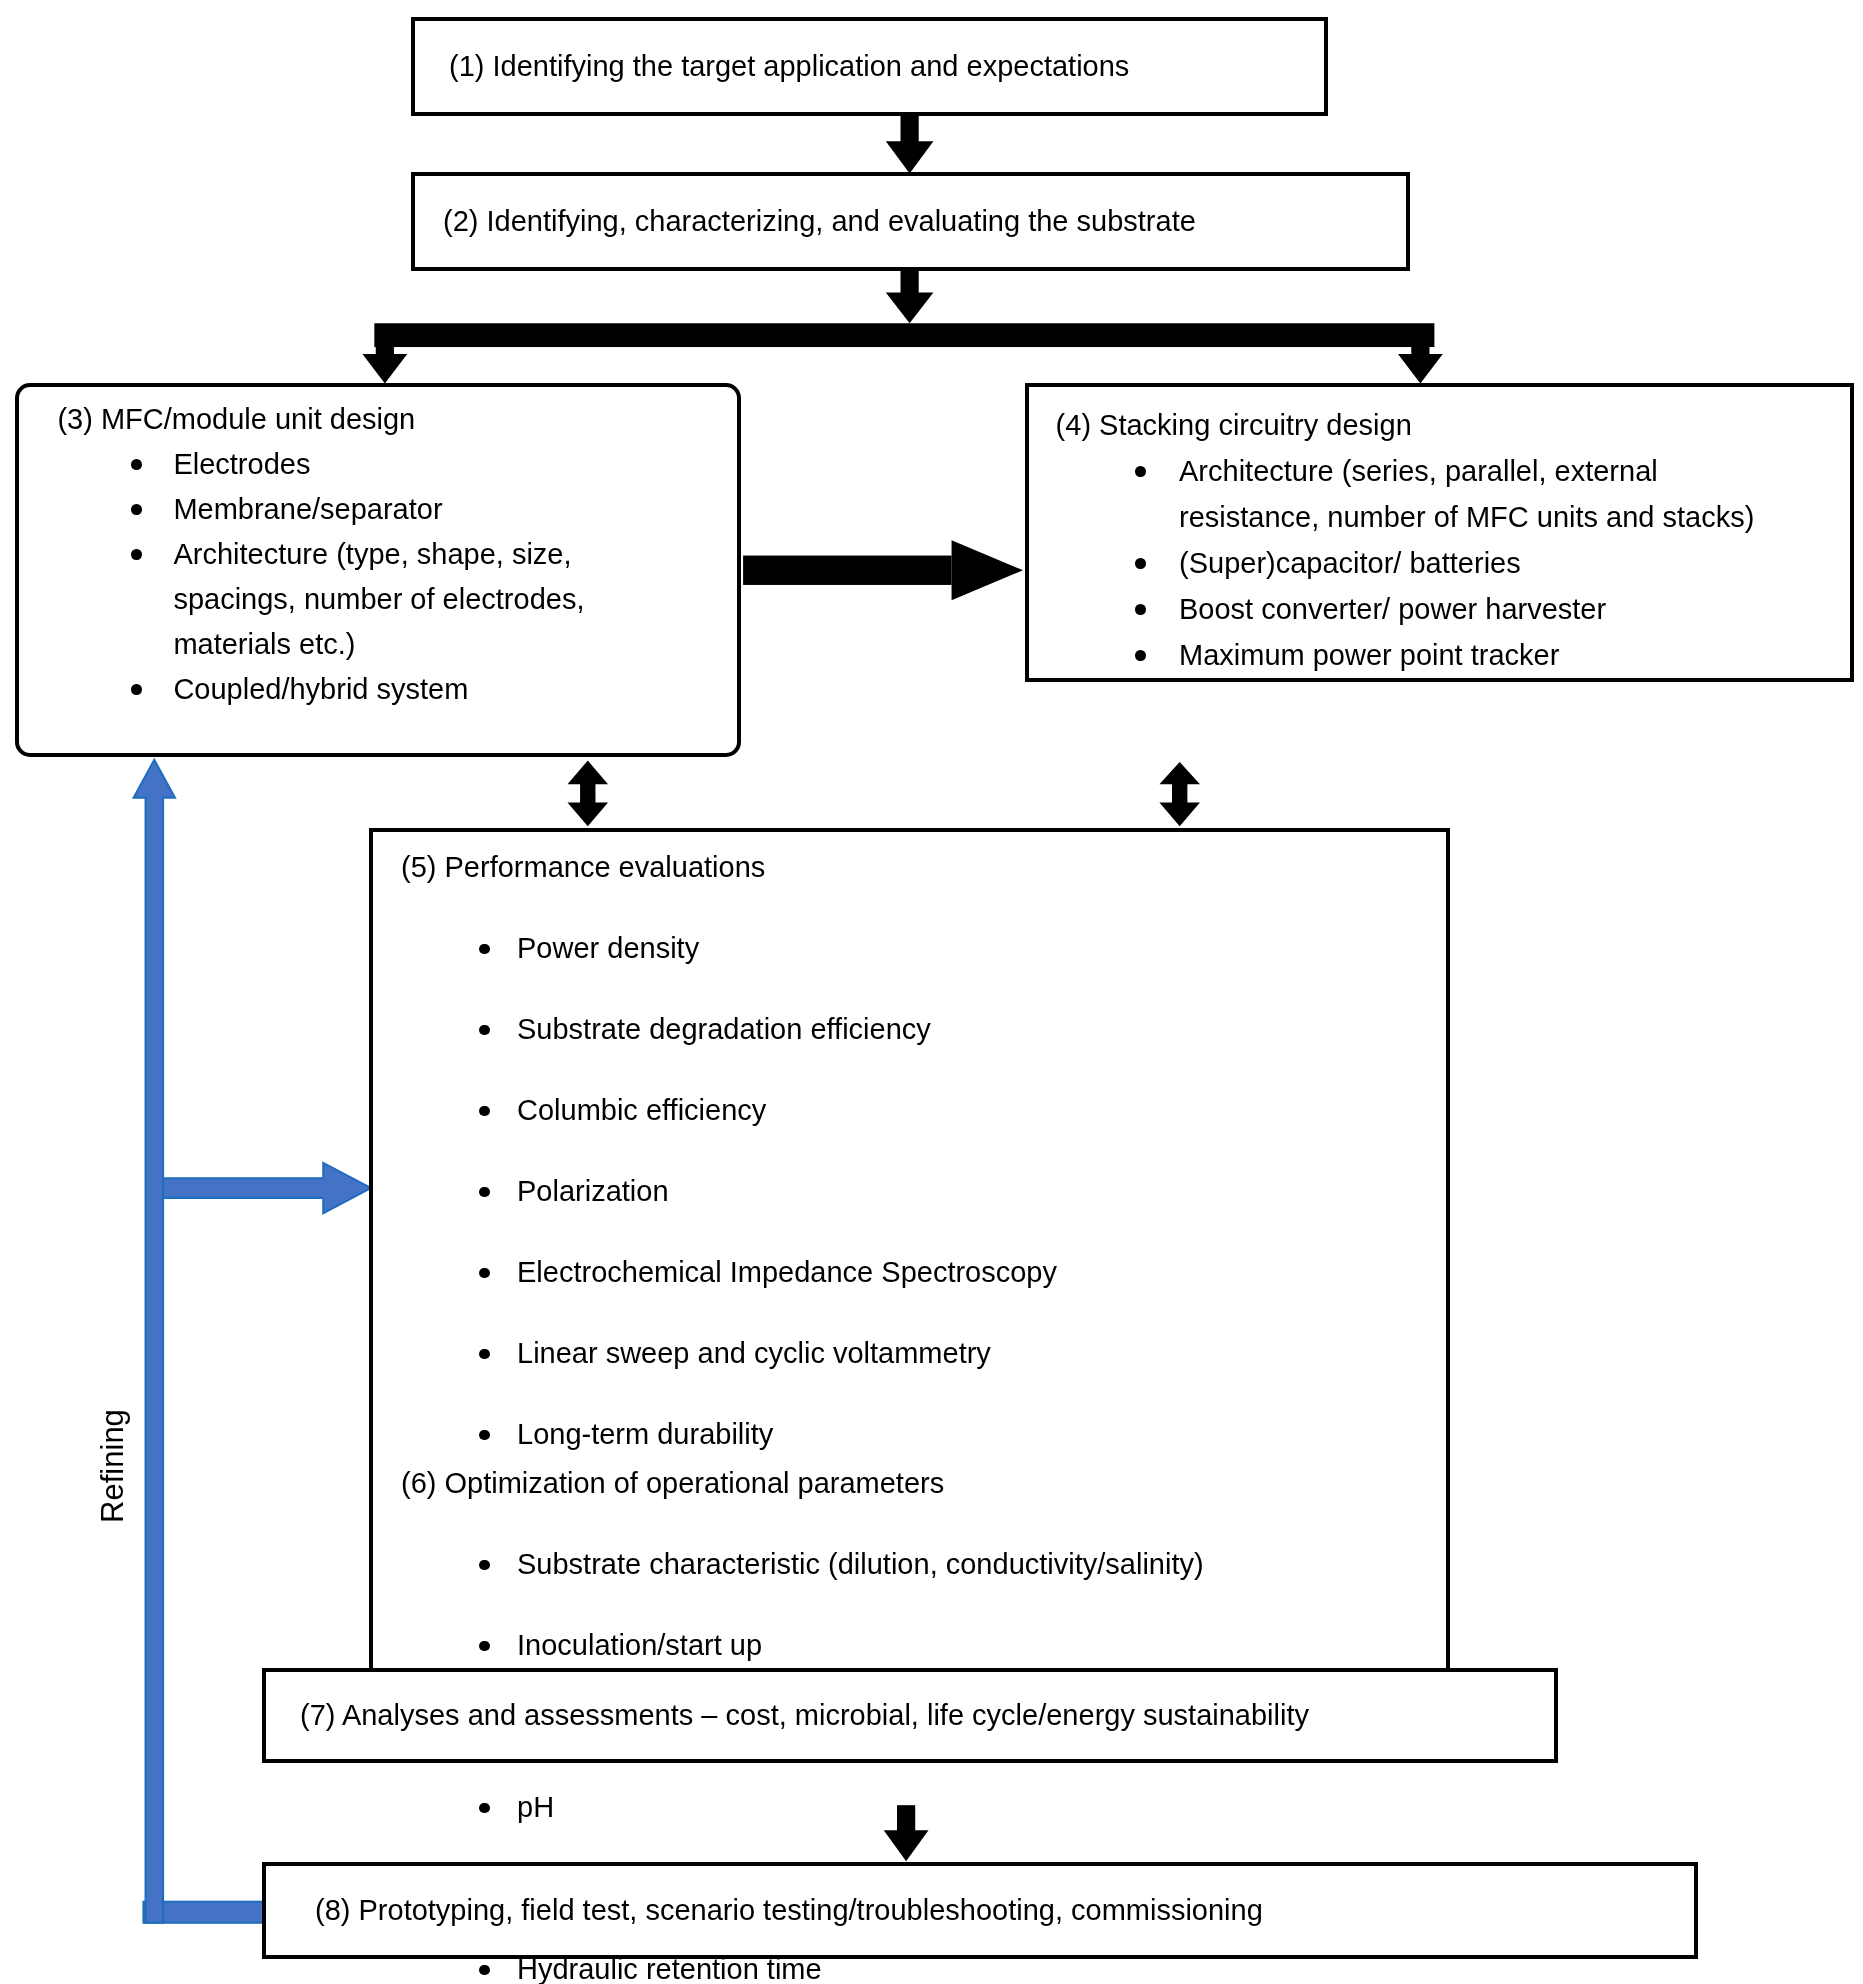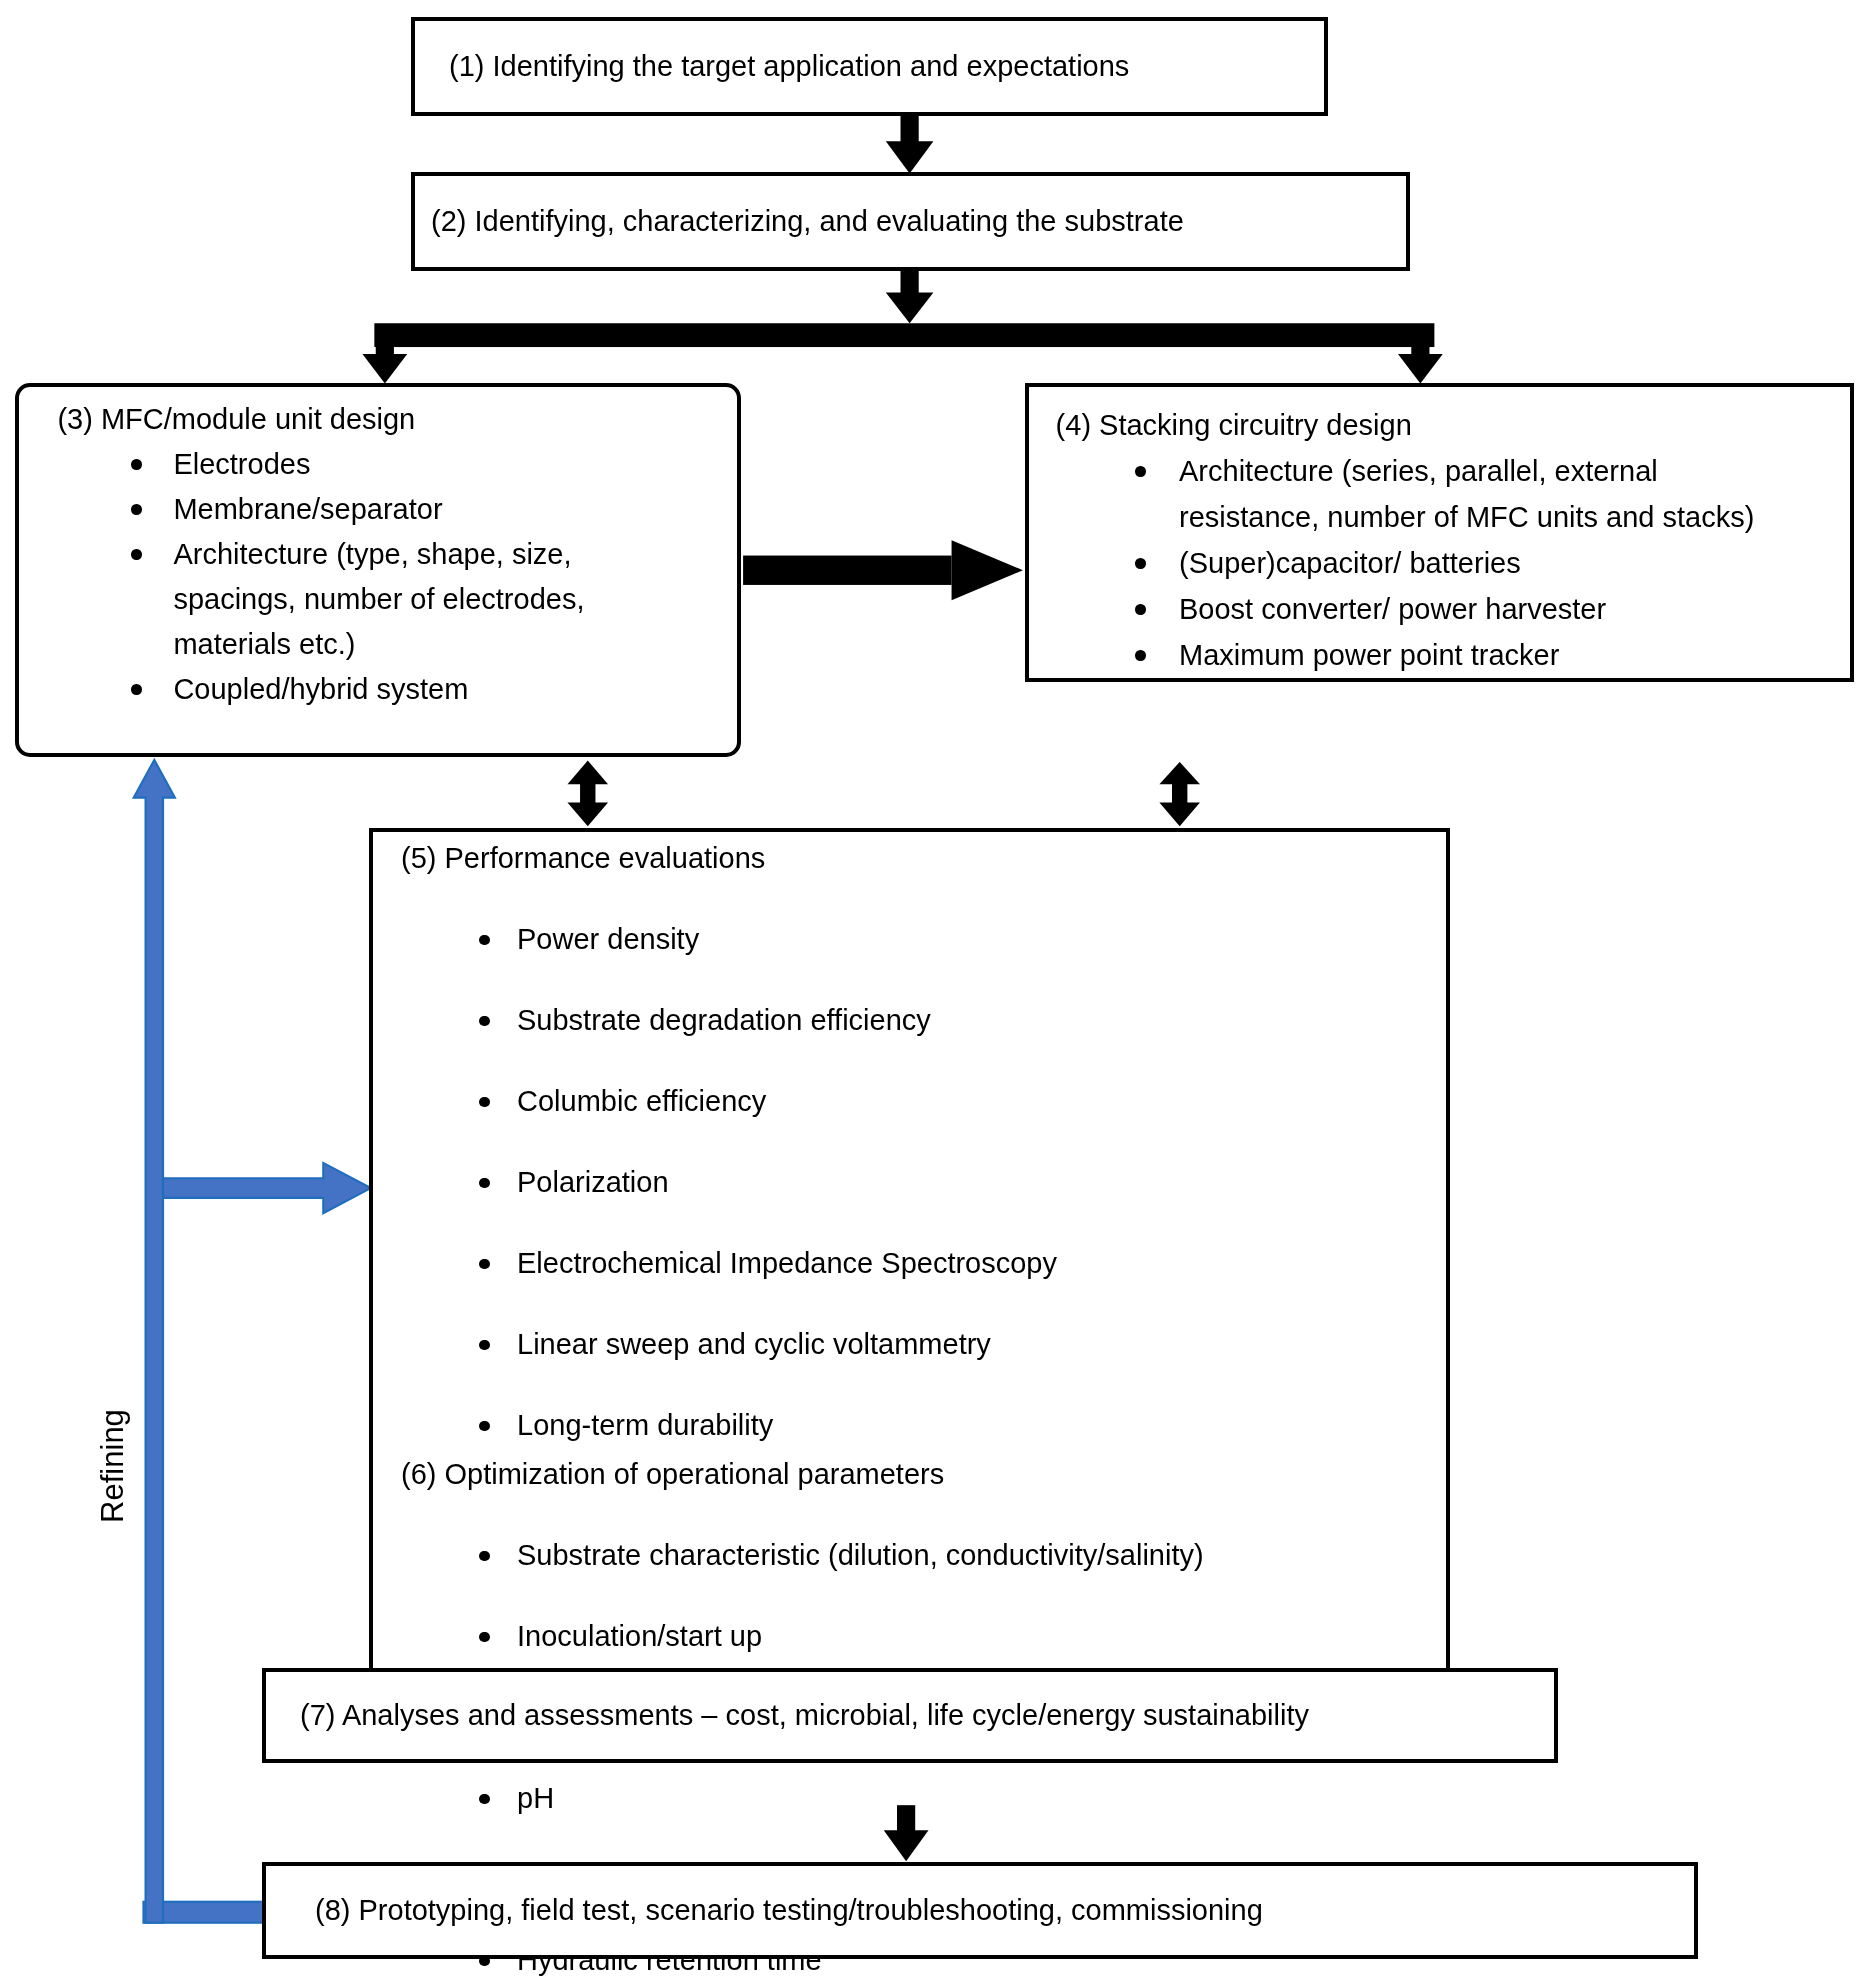--- a/index.html
+++ b/index.html
@@ -24,24 +24,24 @@
     position:absolute;
     box-sizing:border-box;
     background:#ffffff;
     border:4.9px solid var(--ink);
     z-index:2;
     font-size:29px;
     line-height:1.25;
   }
   .single{display:flex;align-items:center;}
   .box1{left:411px;top:17px;width:917px;height:99px;padding-left:34px;}
-  .box2{left:411px;top:172px;width:999px;height:99px;padding-left:16px;}
+  .box2{left:411px;top:172px;width:999px;height:99px;padding-left:28px;}
   .box3{left:15.4px;top:383px;width:726px;height:374px;padding-top:9.8px;line-height:45px;border-radius:15px;}
   .box4{left:1025px;top:383px;width:829px;height:299px;padding-top:15.4px;line-height:46px;}
-  .box56{left:369px;top:828px;width:1081px;height:909px;padding-top:2px;line-height:49px;}
+  .box56{left:369px;top:828px;width:1081px;height:909px;padding-top:11px;line-height:49px;}
   .box7{left:262px;top:1668px;width:1296px;height:95px;padding-left:34px;}
   .box8{left:262px;top:1862px;width:1436px;height:97px;padding-left:49px;}
   .box3 .title{padding-left:38px;}
   .box4 .title{padding-left:26.6px;}
   .box56 .title{padding-left:28px;}
   .box ul{margin:0;padding:0;list-style:none;}
   .box li{position:relative;}
   .box3 ul{padding-left:154px;}
   .box4 ul{padding-left:150px;}
   .box56 ul{padding-left:144px;}

